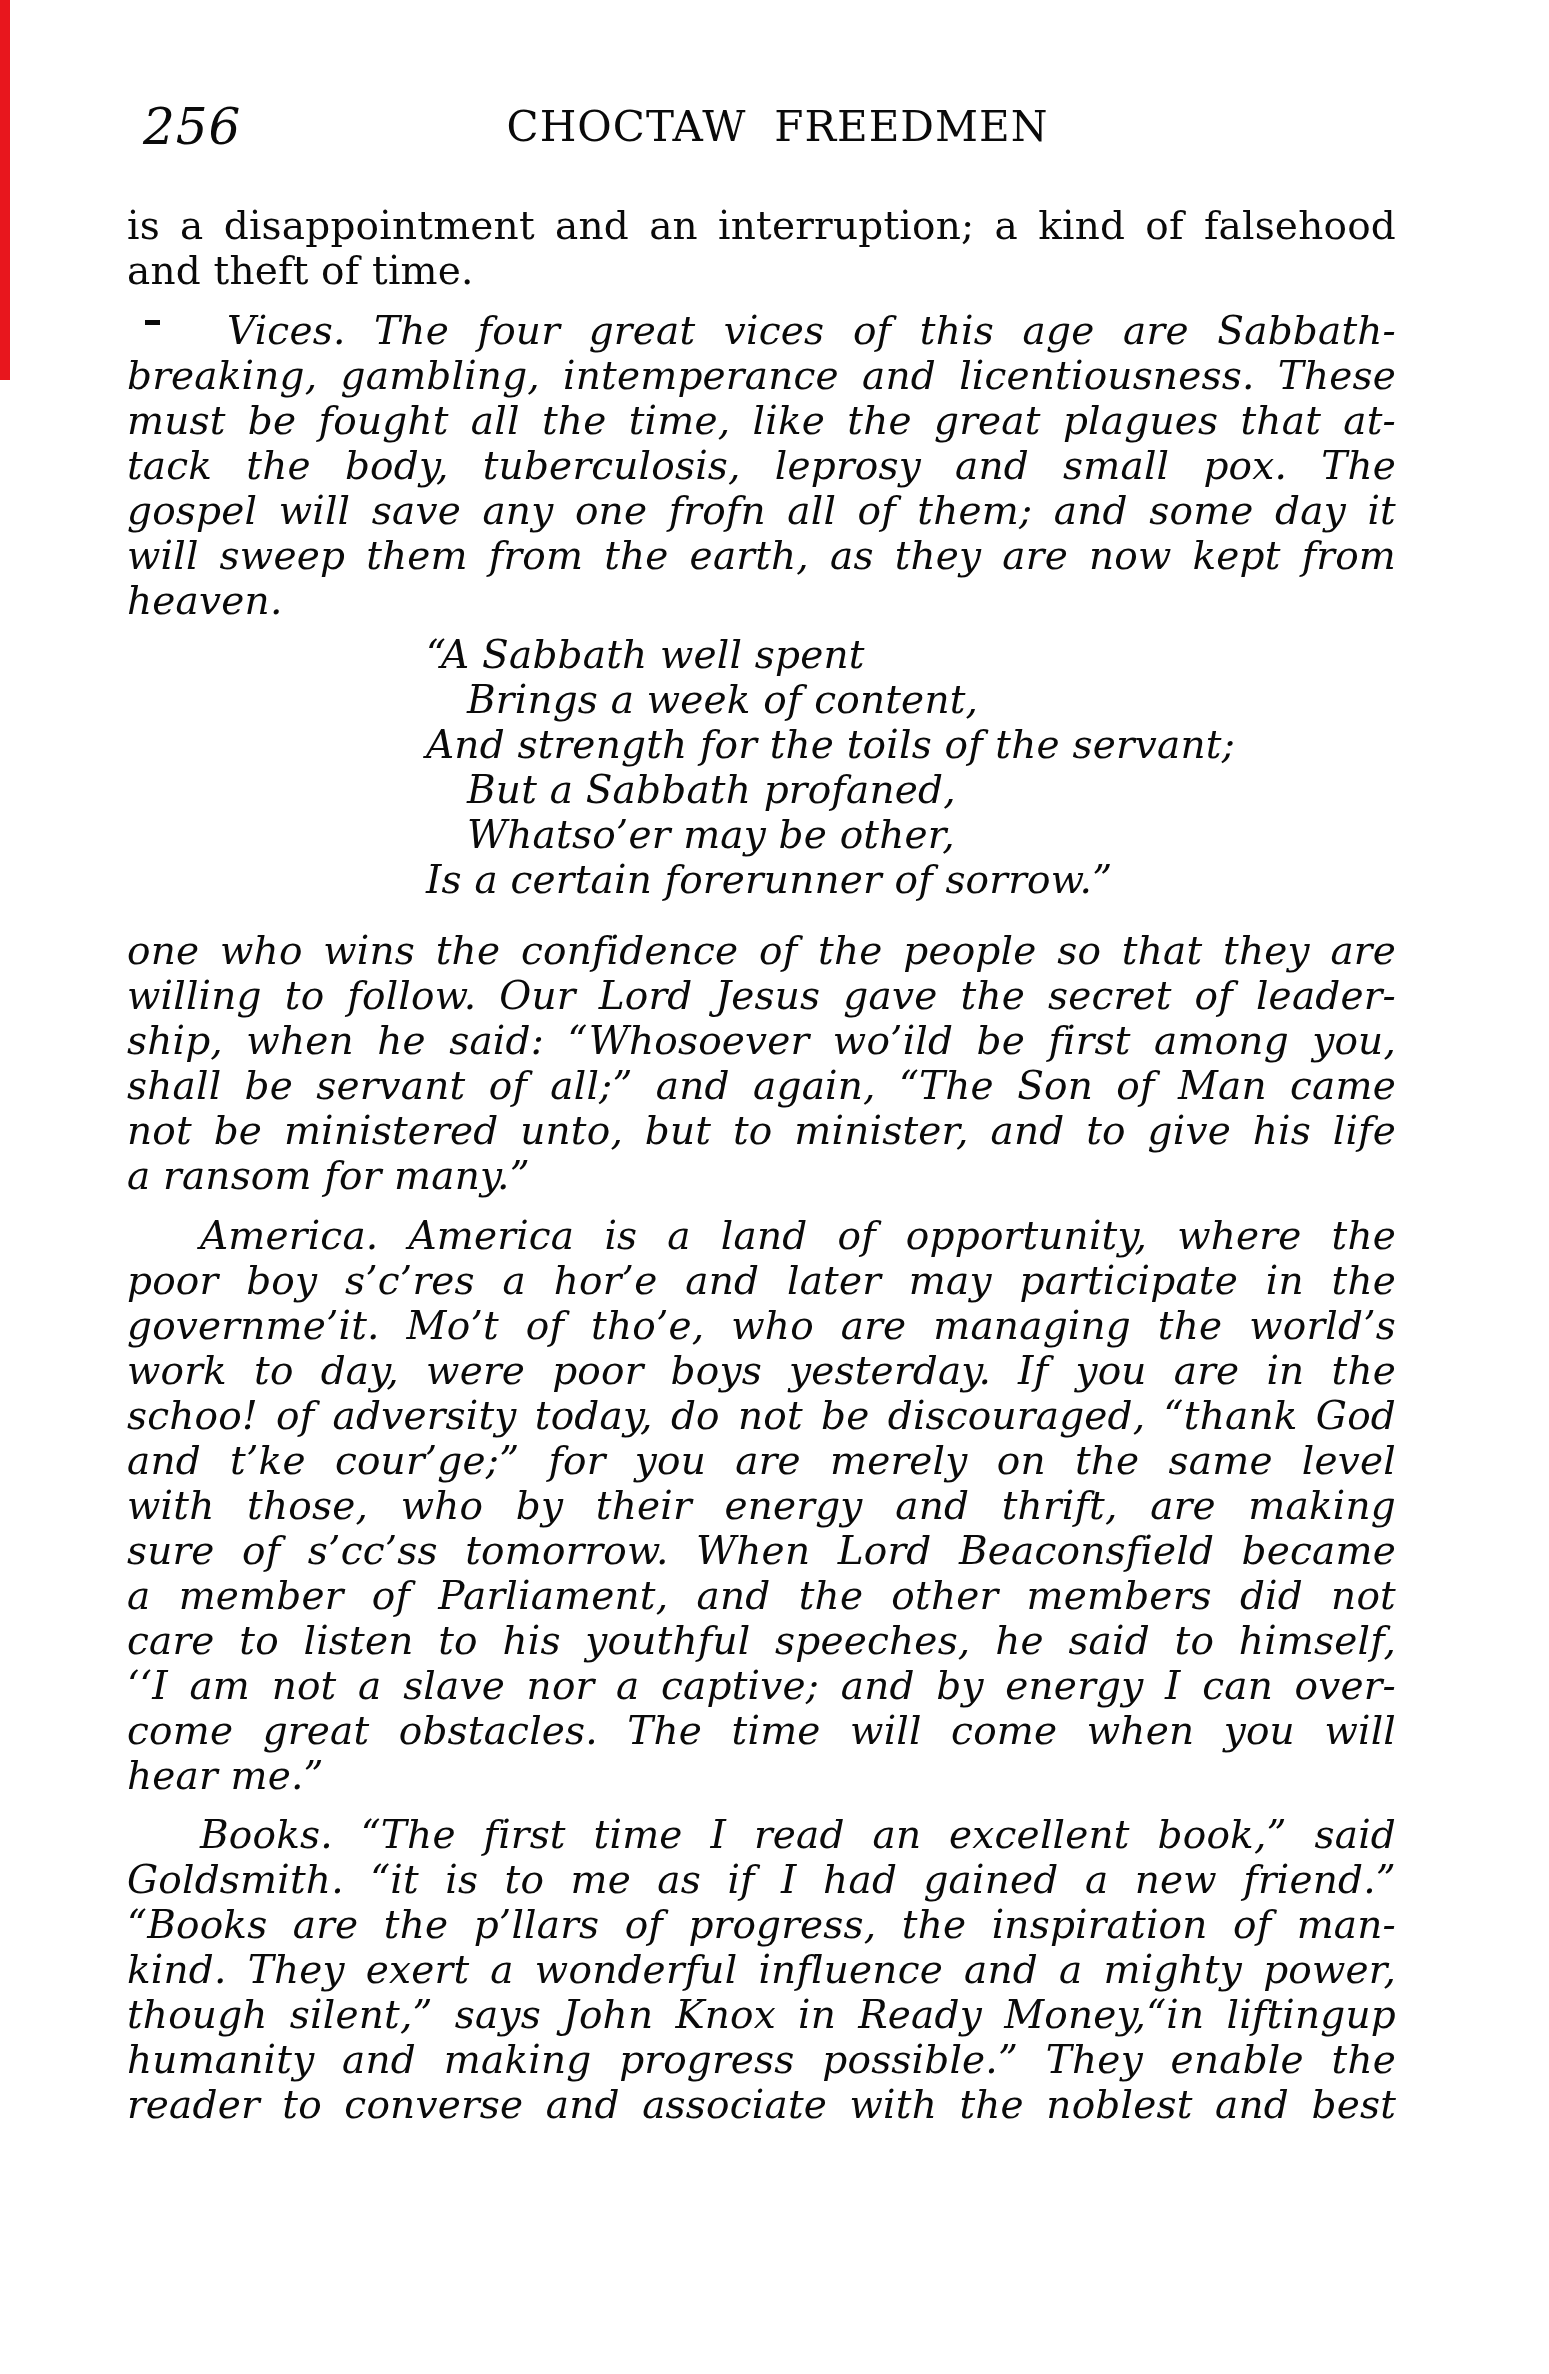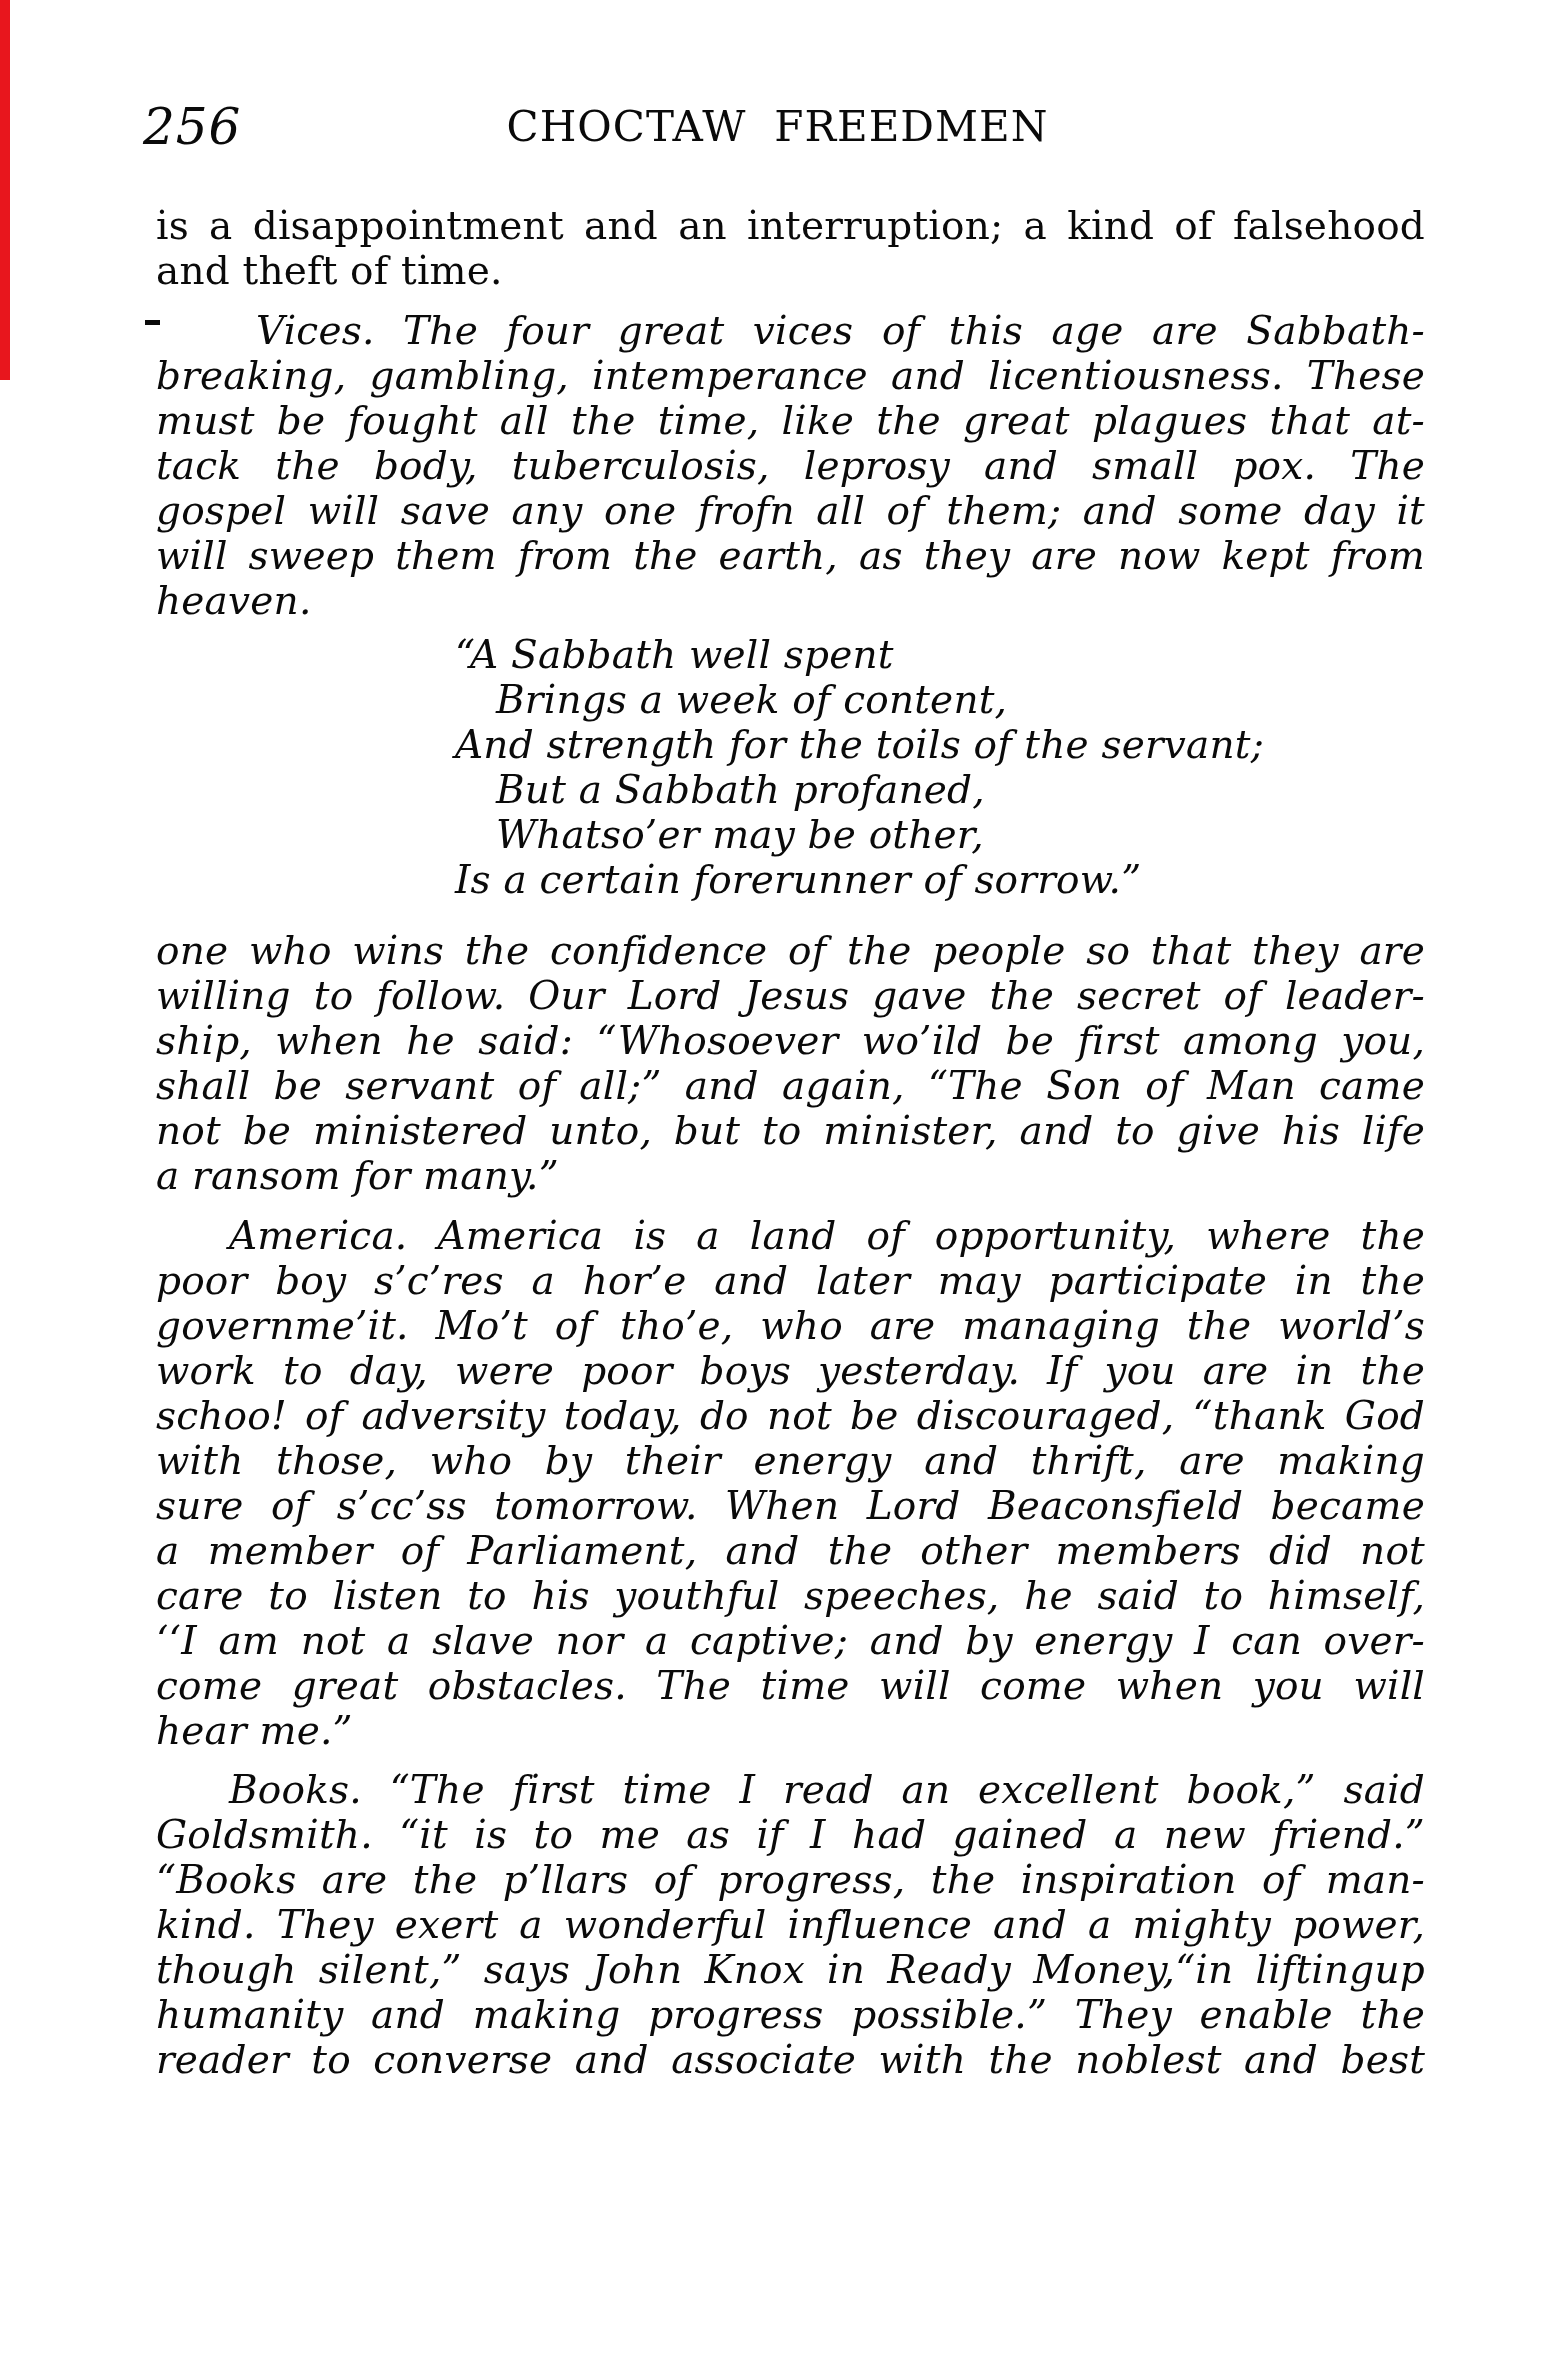--- a/index.html
+++ b/index.html
@@ -50,21 +50,21 @@
   .stray-dash {
     position: absolute;
     left: 145px;
     top: 320px;
     width: 14.5px;
     height: 4.8px;
     background: #0a0a0a;
   }
   .text-column {
     position: absolute;
-    left: 156px;
+    left: 127px;
     top: 203px;
     width: 1269px;
     font-size: 39px;
     line-height: 45px;
     letter-spacing: 0.2px;
   }
   .block + .block { margin-top: 14.5px; font-style: italic; }
   .block.poem { margin-top: 9.7px; margin-bottom: 26px; }
   .line { min-height: 45px; }
   .line.j {
@@ -118,20 +118,21 @@
         <div class="line j">shall be servant of all;” and again, “The Son of Man came</div>
         <div class="line j">not be ministered unto, but to minister, and to give his life</div>
         <div class="line">a ransom for many.”</div>
       </div>
       <div class="block paragraph">
         <div class="line j indent-normal">America.  America is a land of opportunity, where the</div>
         <div class="line j">poor boy s’c’res a hor’e and later may participate in the</div>
         <div class="line j">governme’it.  Mo’t of tho’e, who are managing the world’s</div>
         <div class="line j">work to day, were poor boys yesterday.  If you are in the</div>
         <div class="line j">schoo! of adversity today, do not be discouraged, “thank God</div>
+        <div class="line j">and t’ke cour’ge;” for you are merely on the same level</div>
         <div class="line j">with those, who by their energy and thrift, are making</div>
         <div class="line j">sure of s’cc’ss tomorrow.  When Lord Beaconsfield became</div>
         <div class="line j">a member of Parliament, and the other members did not</div>
         <div class="line j">care to listen to his youthful speeches, he said to himself,</div>
         <div class="line j">‘‘I am not a slave nor a captive; and by energy I can over-</div>
         <div class="line j">come great obstacles.  The time will come when you will</div>
         <div class="line">hear me.”</div>
       </div>
       <div class="block paragraph">
         <div class="line j indent-normal">Books.  “The first time I read an excellent book,” said</div>

